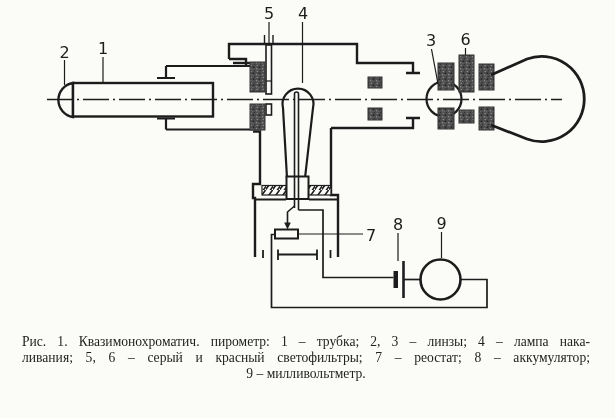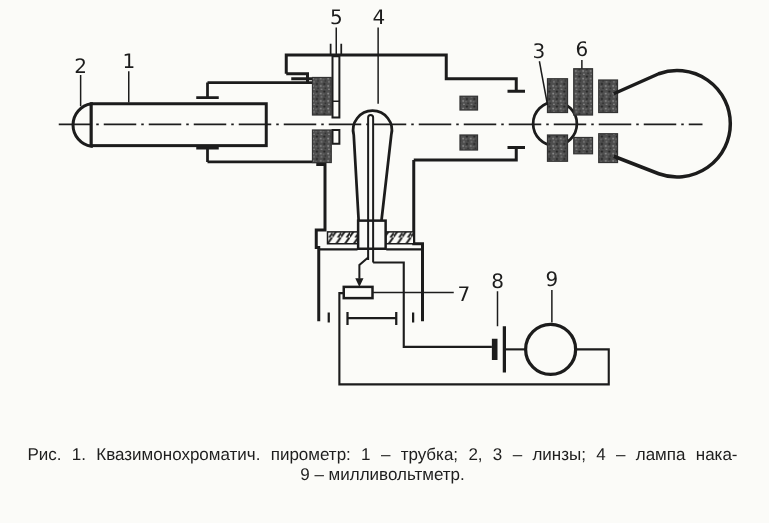--- a/index.html
+++ b/index.html
@@ -9,23 +9,23 @@
     font-family:"Liberation Serif", serif;
   }
   .page{position:absolute;inset:0;background:#fbfbf8;}
   svg{position:absolute;left:0;top:0;}
   .digit{
     font-family:"DejaVu Sans", sans-serif;
     font-size:16px;
     fill:#1c1c1c;
   }
   .caption{
-    position:absolute;left:22px;top:356px;width:568px;
+    position:absolute;left:22px;top:334px;width:568px;
     color:#1e1e1e;font-size:13.6px;line-height:15.8px;
-    font-family:Liberation Sans, sans-serif;
+    font-family:Liberation Serif, serif;
   }
   .caption .just{text-align:justify;text-align-last:justify;}
   .caption .last{text-align:center;}
 </style>
 </head>
 <body>
 
 <div class="page">
 
 <svg width="615" height="348" viewBox="0 0 615 348">
@@ -155,16 +155,17 @@
     <text class="digit" text-anchor="middle" x="269" y="19">5</text>
     <text class="digit" text-anchor="middle" x="465.5" y="45">6</text>
     <text class="digit" text-anchor="middle" x="371" y="241">7</text>
     <text class="digit" text-anchor="middle" x="398" y="230">8</text>
     <text class="digit" text-anchor="middle" x="441.5" y="229">9</text>
   </g>
 </svg>
 
 <div class="caption">
   <div class="just">Рис. 1. Квазимонохроматич. пирометр: 1 – трубка; 2, 3 – линзы; 4 – лампа нака-</div>
+  <div class="just">ливания; 5, 6 – серый и красный светофильтры; 7 – реостат; 8 – аккумулятор;</div>
   <div class="last">9 – милливольтметр.</div>
 </div>
 
 </div>
 
 </body></html>

